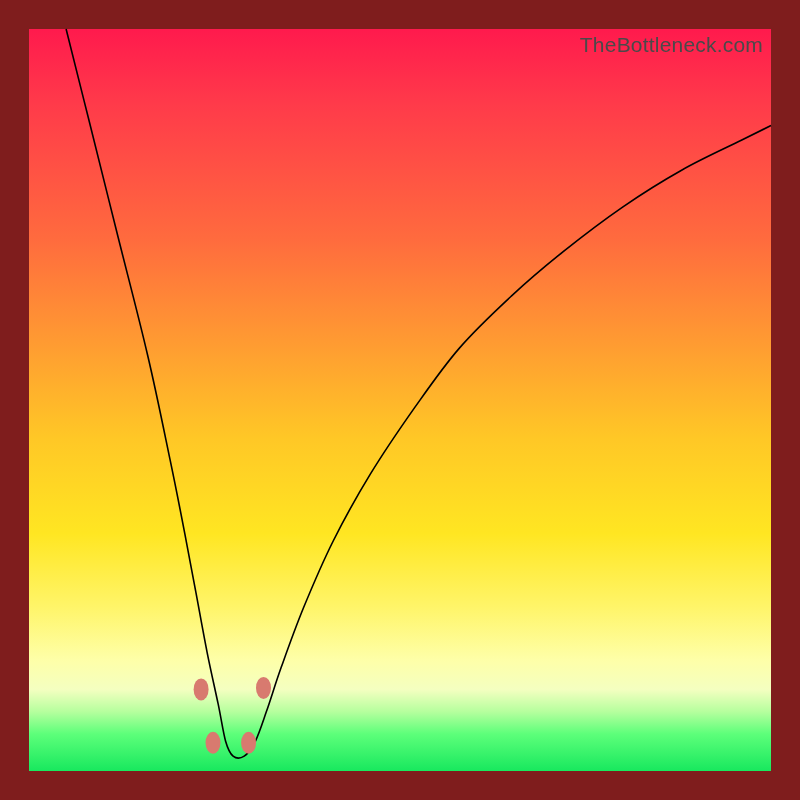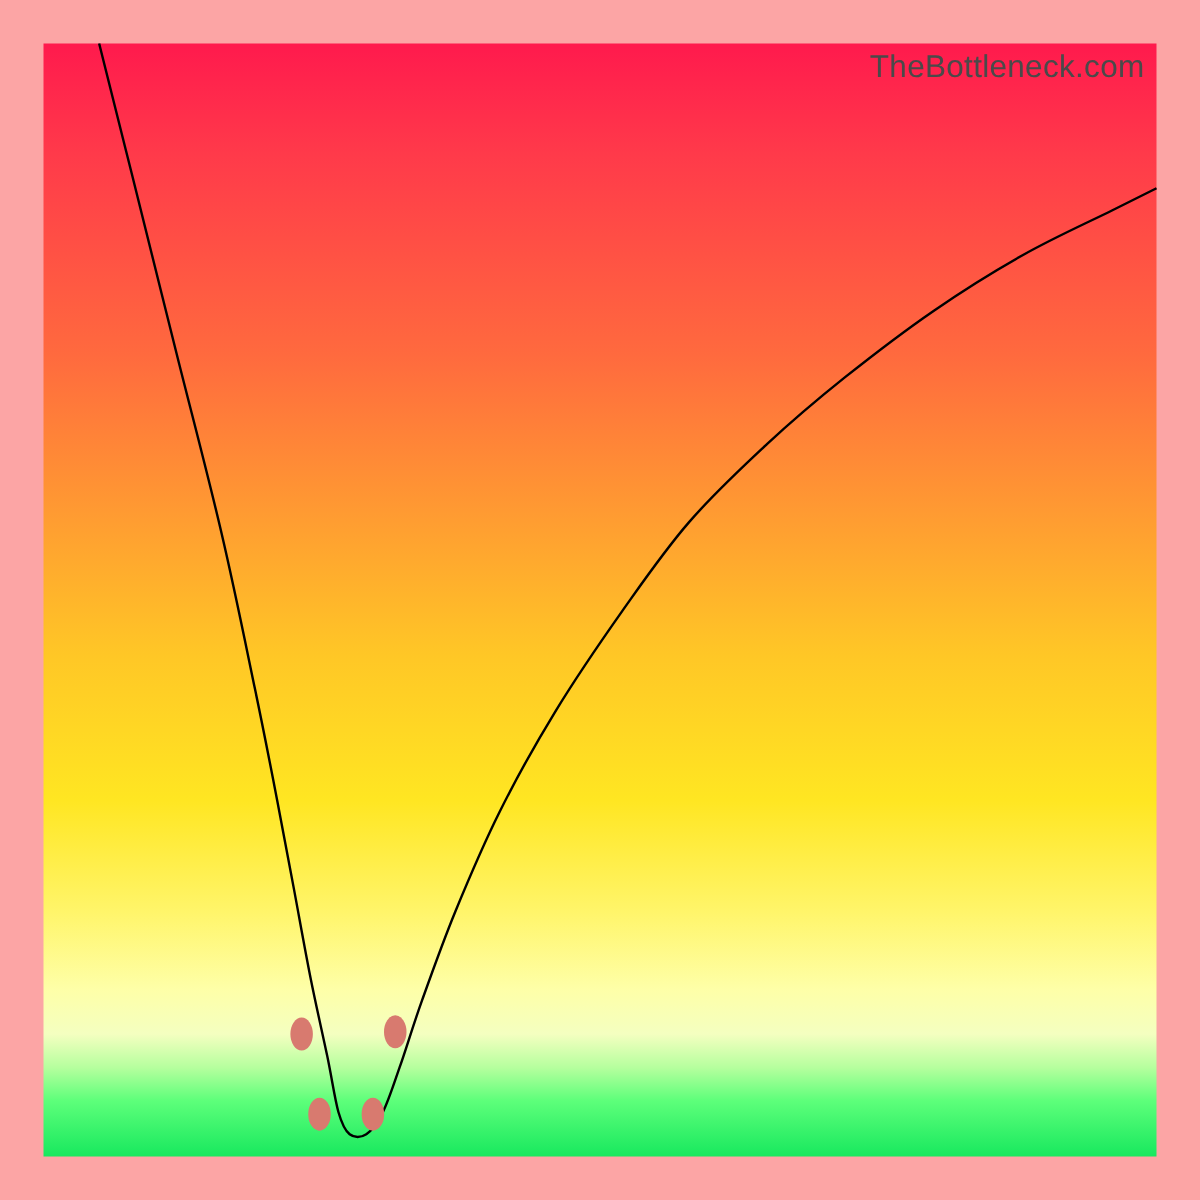--- a/index.html
+++ b/index.html
@@ -8,21 +8,21 @@
     width: 800px;
     height: 800px;
     overflow: hidden;
     background: #000;
     font-family: Arial, Helvetica, sans-serif;
   }
   .frame {
     position: absolute;
     left: 0; top: 0;
     width: 800px; height: 800px;
-    background: #fca5a5;
+    background: #7f1d1d;
   }
   .plot {
     position: absolute;
     left: 29px;
     top: 29px;
     width: 742px;
     height: 742px;
     
     background: linear-gradient(
       to bottom,

